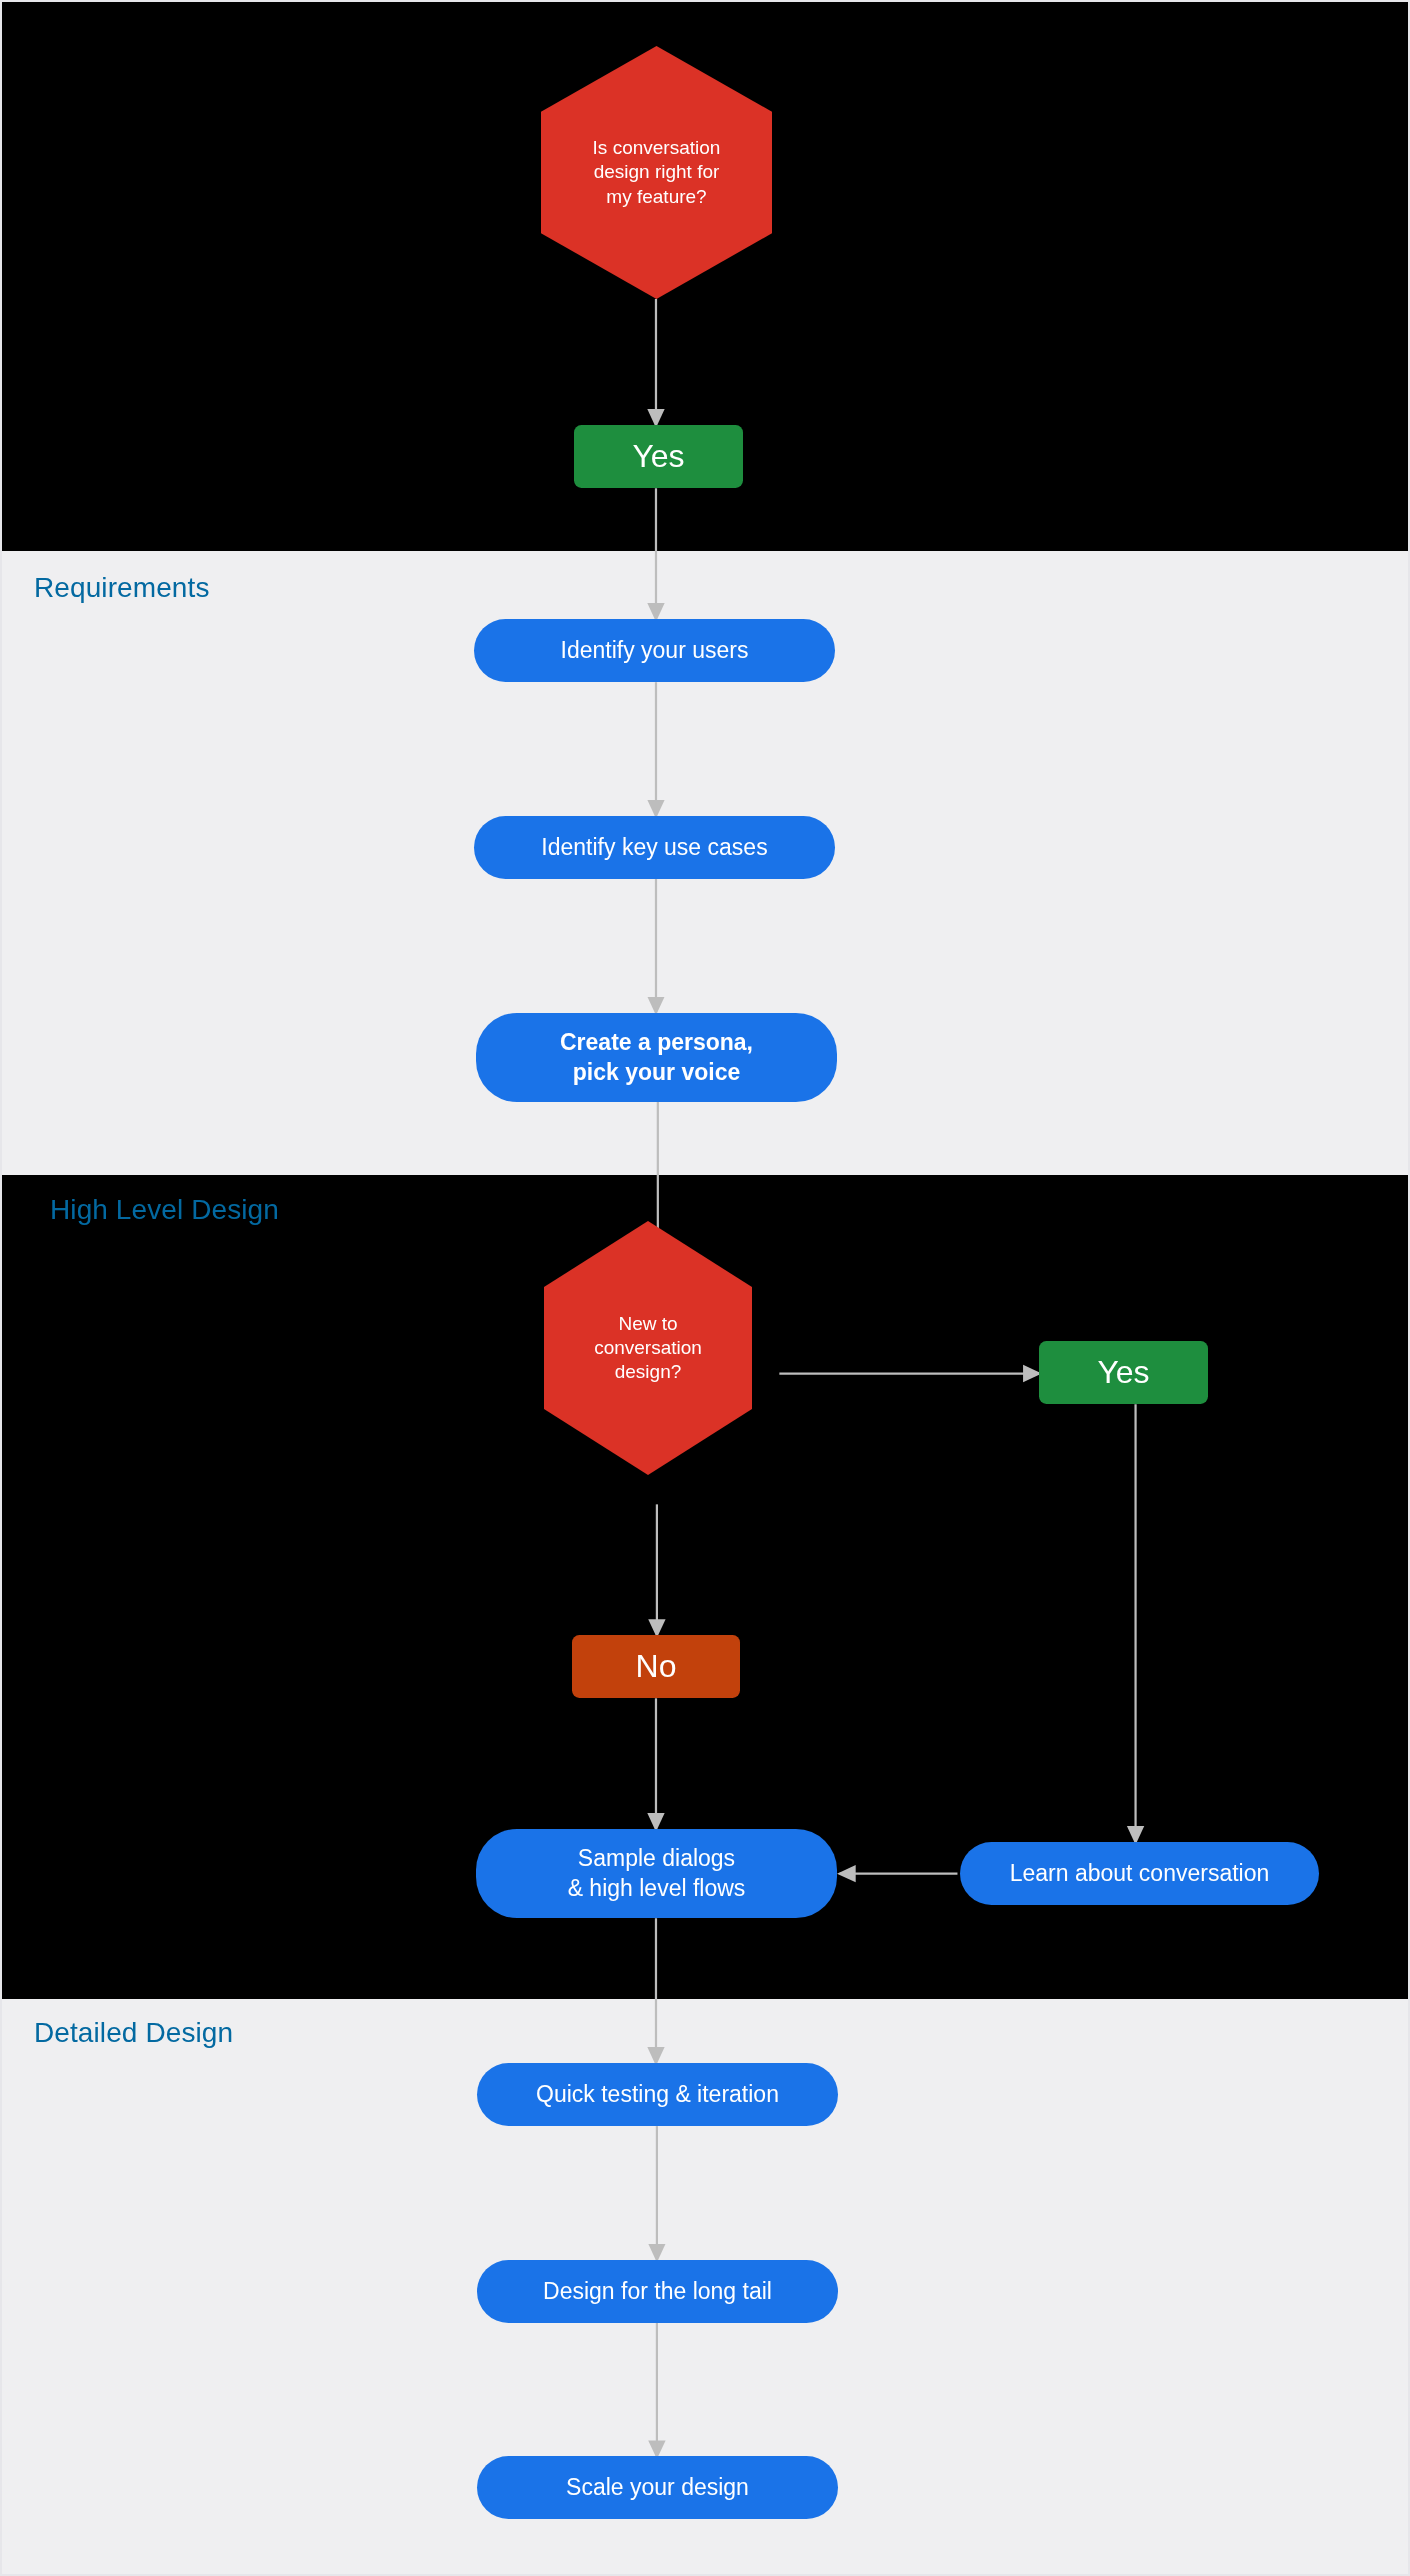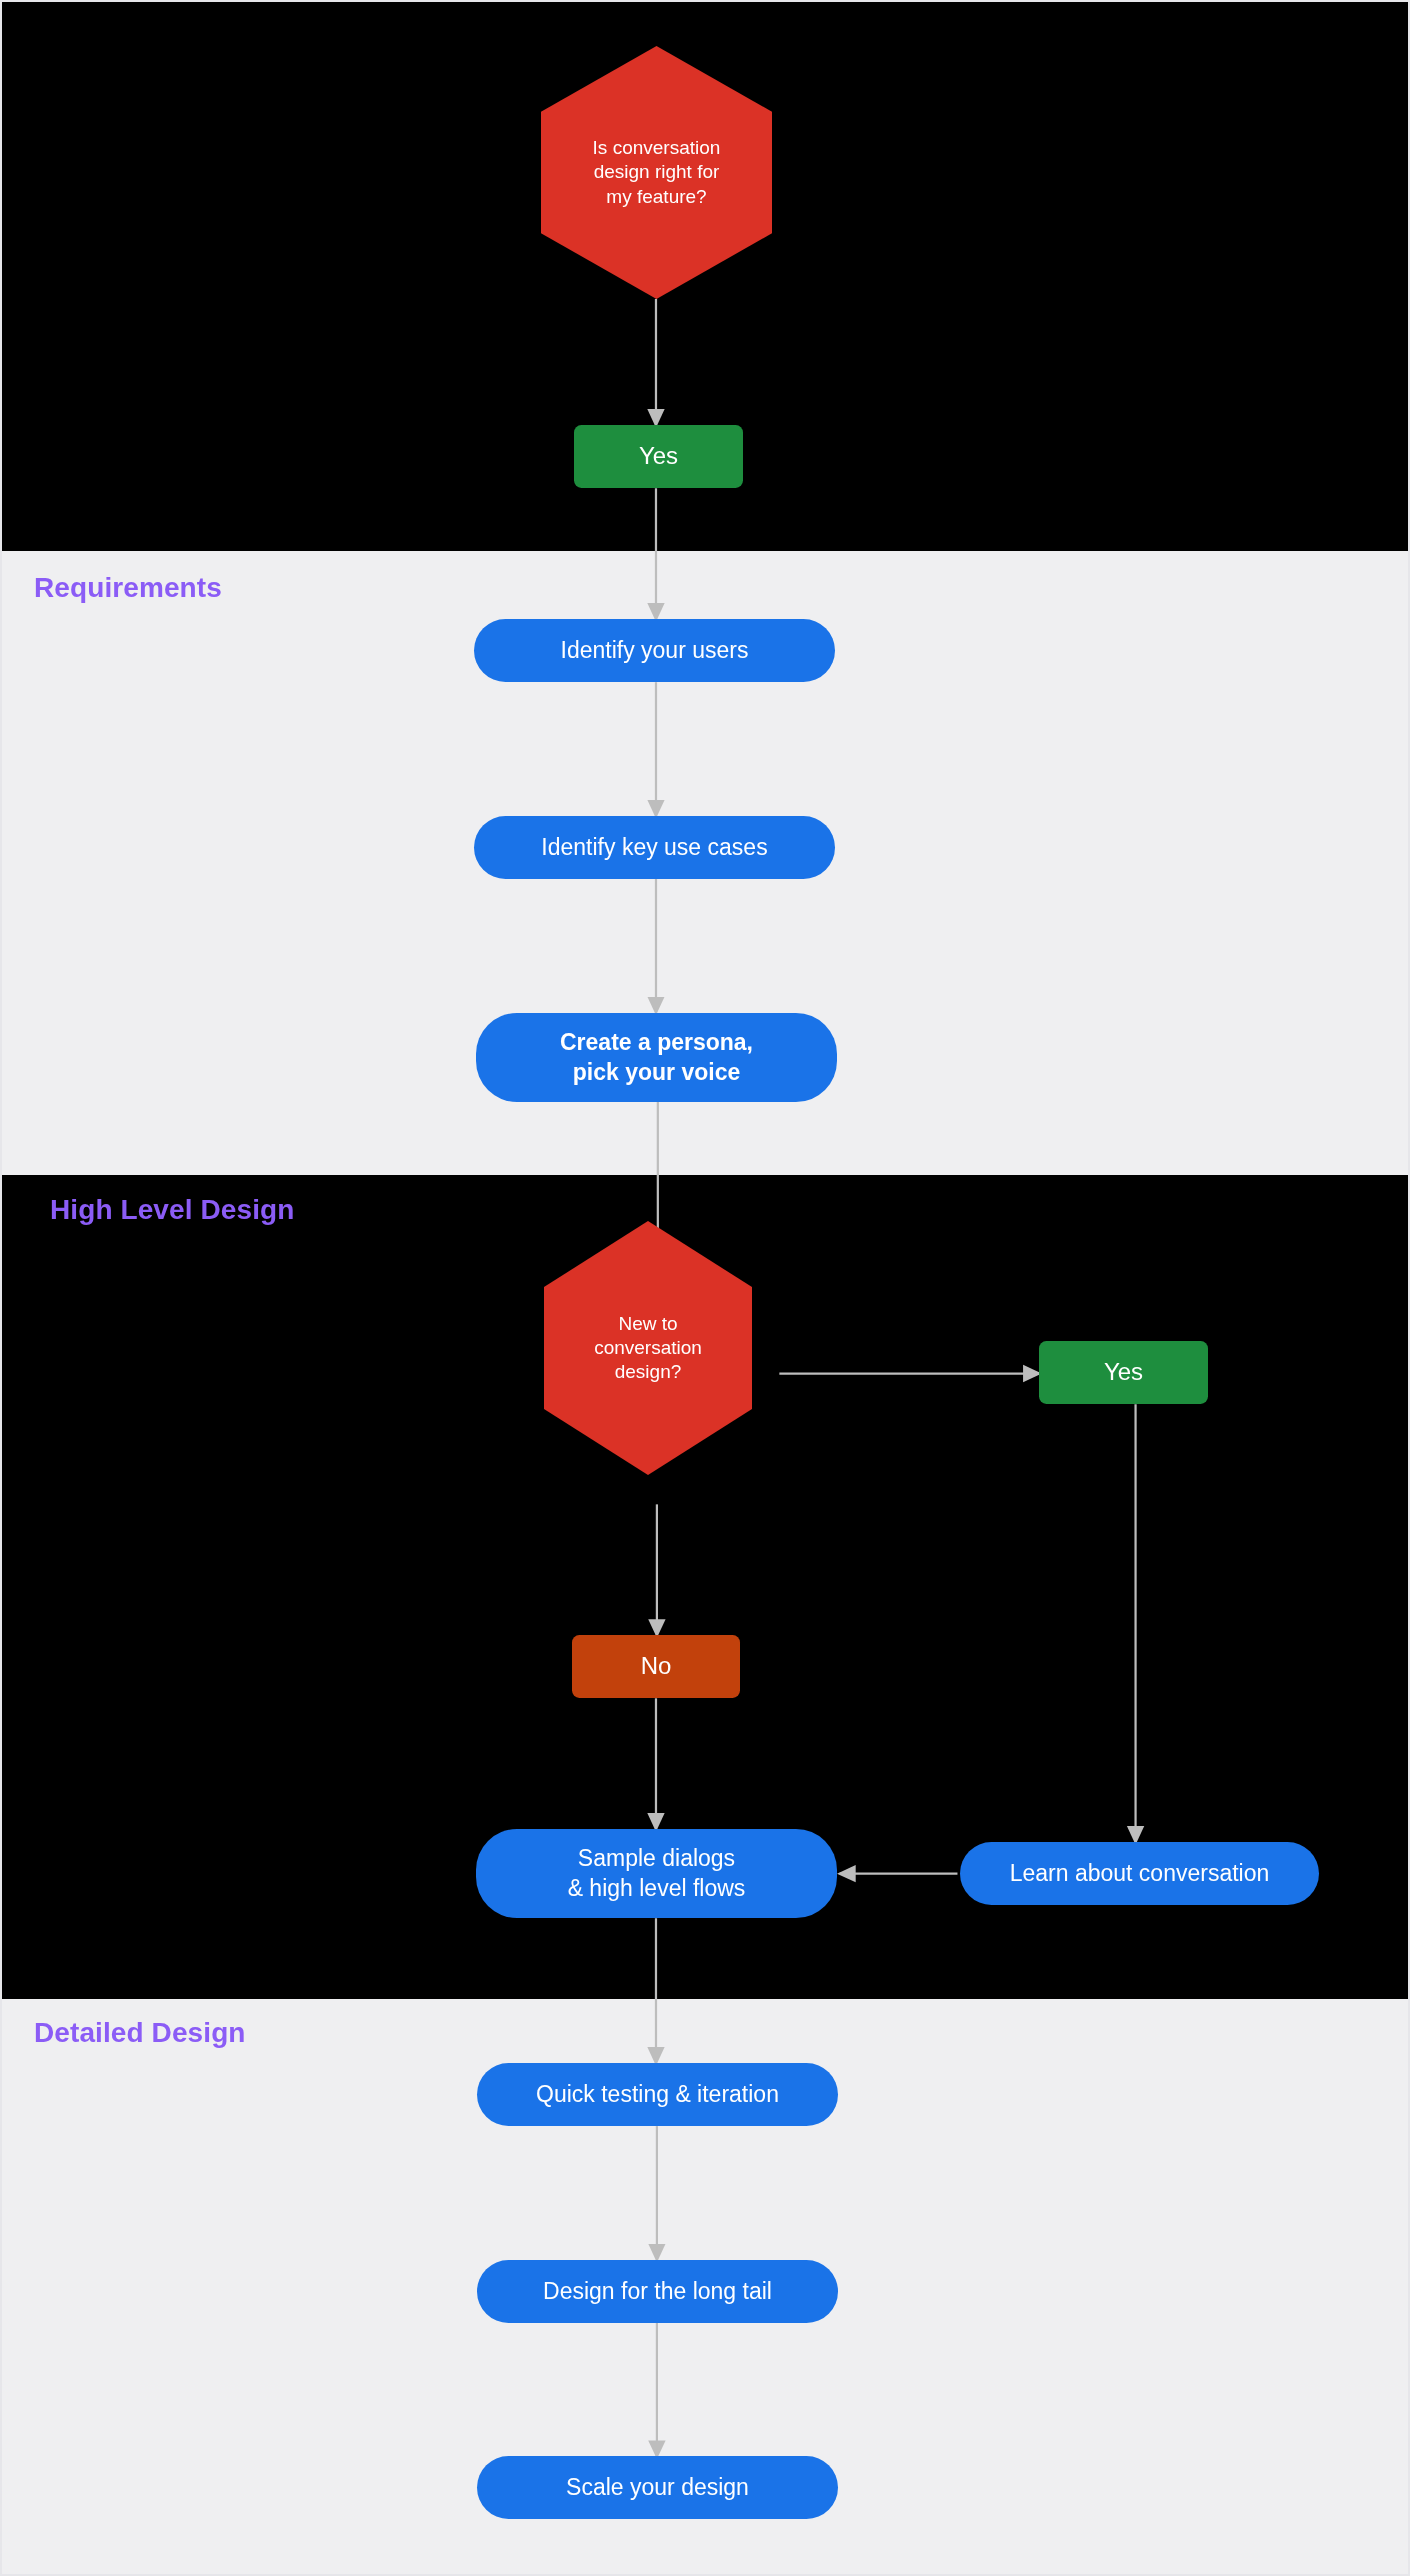--- a/index.html
+++ b/index.html
@@ -30,22 +30,22 @@
     left: 0;
     width: 1410px;
   }
   .band.dark  { background: #000000; }
   .band.light { background: #efeff1; }
 
   .band-title {
     position: absolute;
     left: 32px;
     font-size: 28px;
-    font-weight: 700;
-    color: #8b5cf6;
+    font-weight: 400;
+    color: #0369a1;
     letter-spacing: 0.1px;
     white-space: nowrap;
   }
 
   
   #connectors {
     position: absolute;
     left: 0;
     top: 0;
     width: 1410px;
@@ -78,21 +78,21 @@
     background: #1a73e8;
     border-radius: 41px;
     font-size: 23px;
     font-weight: 500;
     padding: 0 24px;
   }
 
   .node.rect {
     background: #1e8e3e;
     border-radius: 7.4px;
-    font-size: 24px;
+    font-size: 32px;
     font-weight: 500;
   }
 </style>
 </head>
 <body>
 
 <div id="canvas">
 
   <div id="bands">
       <div class="band dark" style="top: 0px; height: 549px;"></div>

